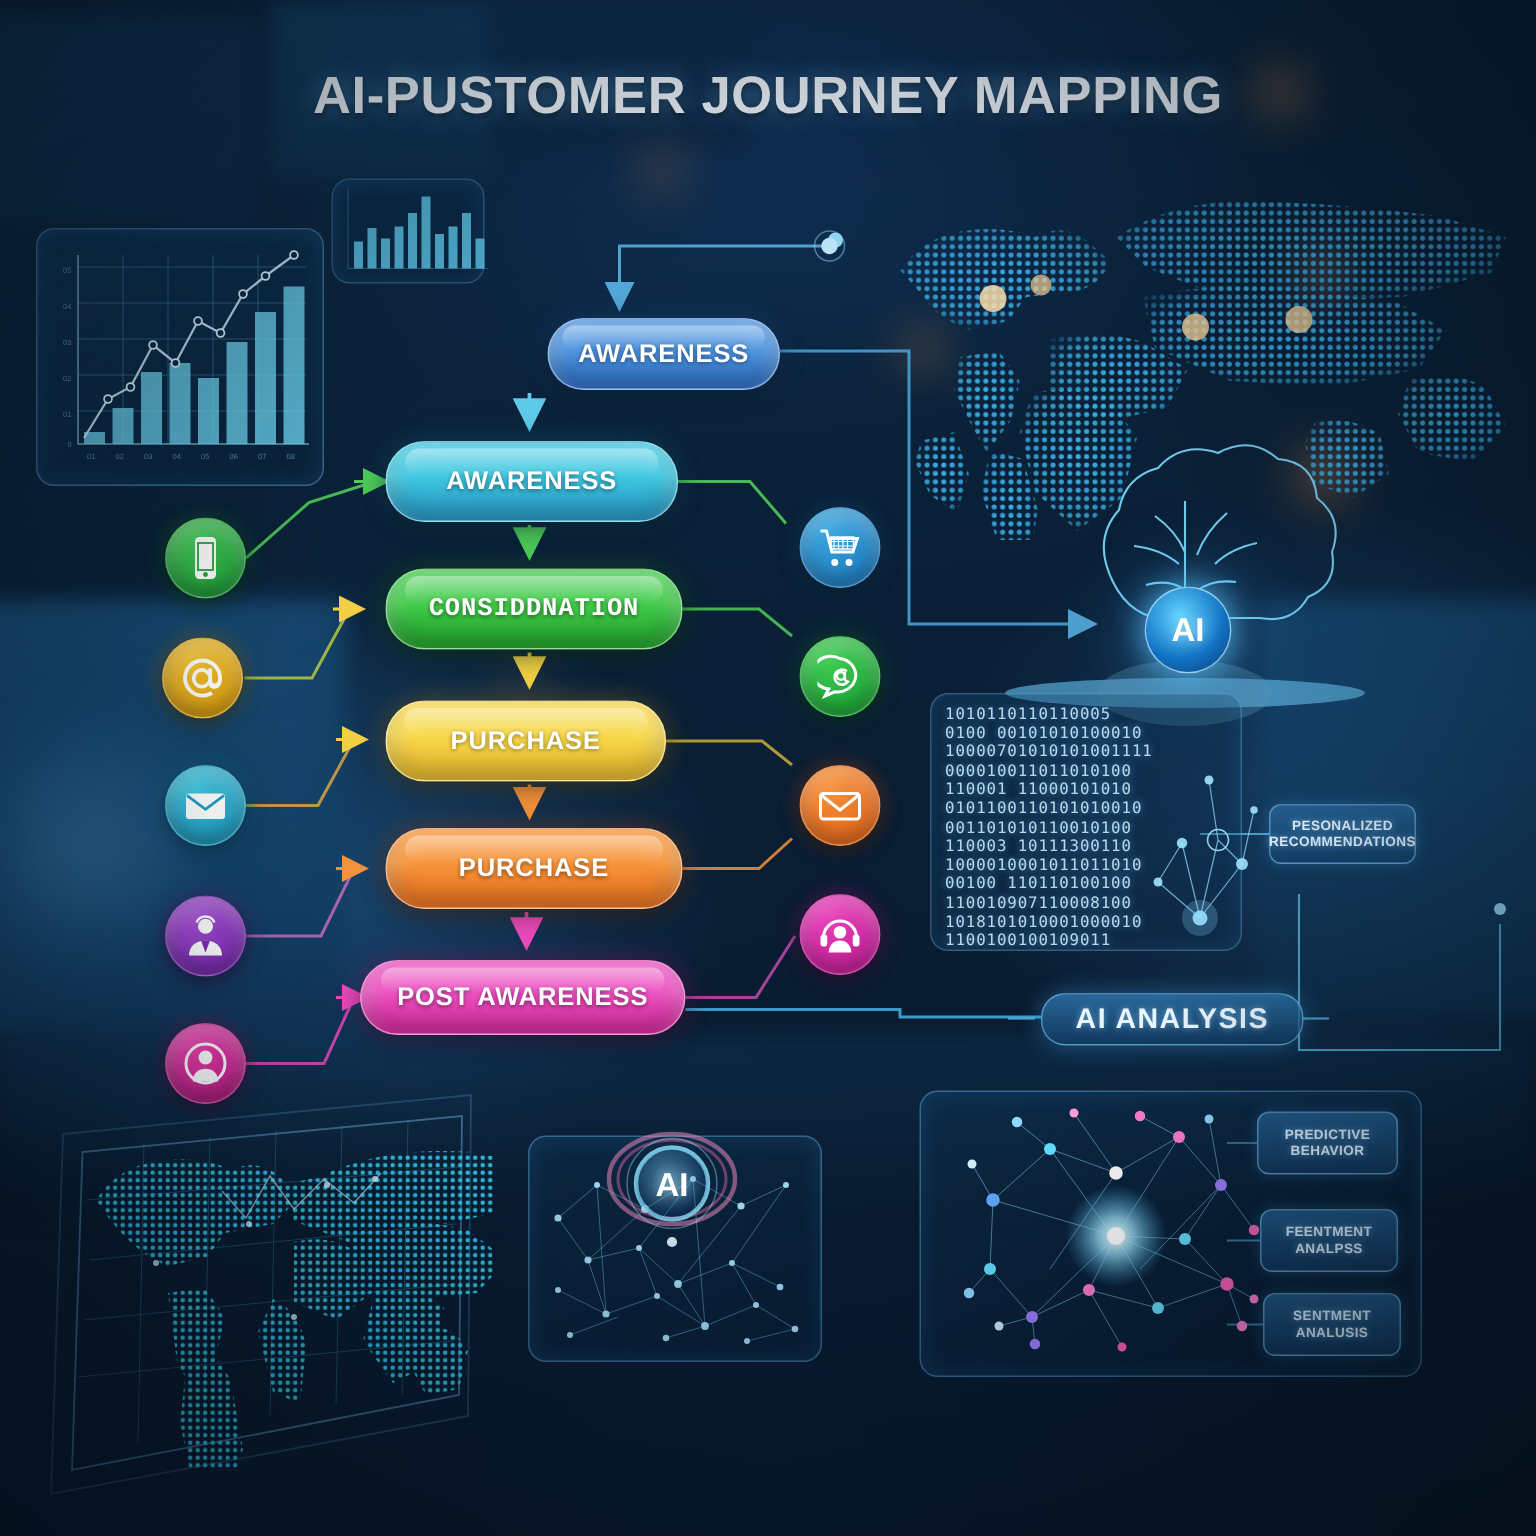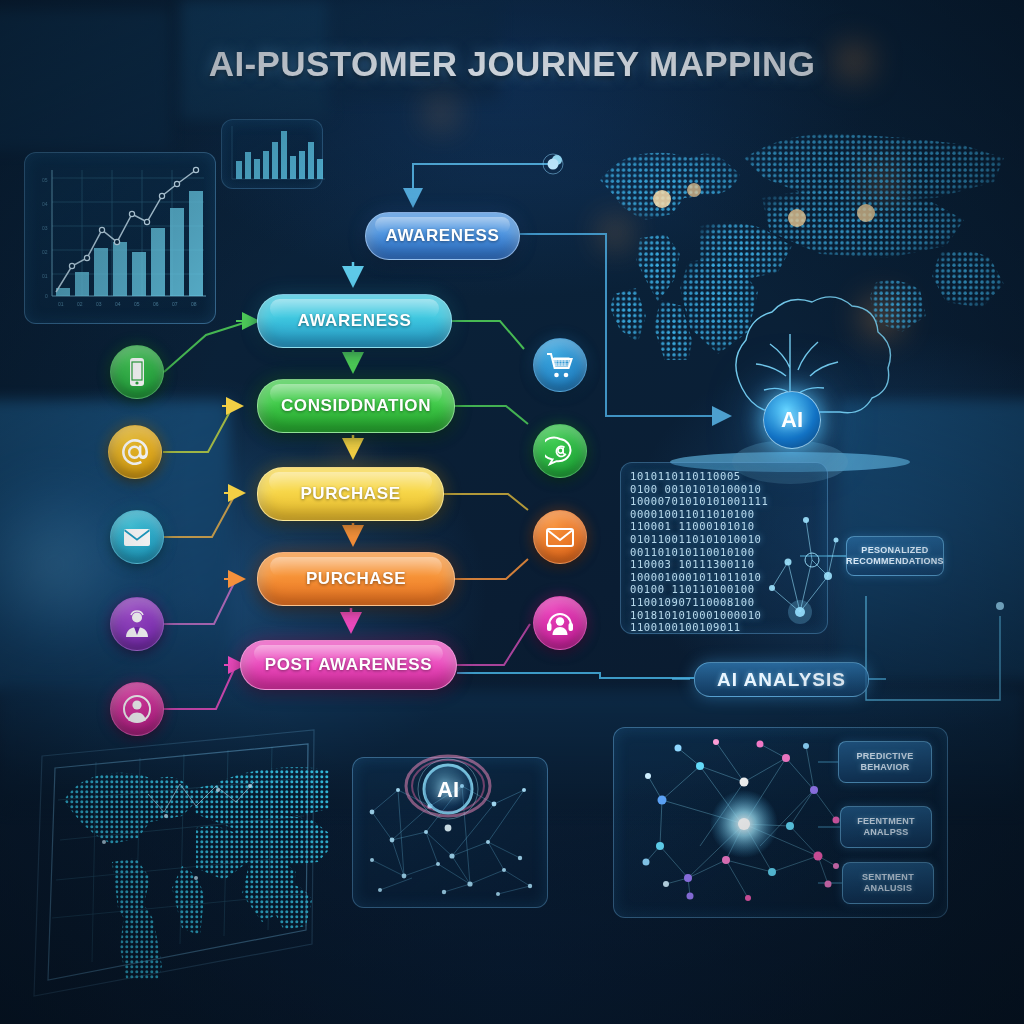--- a/index.html
+++ b/index.html
@@ -344,21 +344,21 @@
   </svg>
 
   <div id="stages">
       <div class="flowbox" style="left: 365px; top: 212px; width: 155px; height: 48px; background: linear-gradient(rgb(74, 147, 224) 0%, rgb(74, 147, 224) 42%, rgb(47, 111, 196) 100%); box-shadow: rgba(0, 0, 0, 0.45) 0px 4px 16px, rgba(47, 111, 196, 0.333) 0px 0px 18px, rgba(255, 255, 255, 0.3) 0px 10px 16px inset, rgba(0, 0, 0, 0.22) 0px -8px 14px inset;">
         <span style="position: relative; z-index: 2;">AWARENESS</span>
       </div>
       <div class="flowbox" style="left: 257px; top: 294px; width: 195px; height: 54px; background: linear-gradient(rgb(62, 200, 224) 0%, rgb(62, 200, 224) 42%, rgb(37, 150, 196) 100%); box-shadow: rgba(0, 0, 0, 0.45) 0px 4px 16px, rgba(37, 150, 196, 0.333) 0px 0px 18px, rgba(255, 255, 255, 0.3) 0px 10px 16px inset, rgba(0, 0, 0, 0.22) 0px -8px 14px inset;">
         <span style="position: relative; z-index: 2;">AWARENESS</span>
       </div>
       <div class="flowbox" style="left: 257px; top: 379px; width: 198px; height: 54px; background: linear-gradient(rgb(65, 204, 74) 0%, rgb(65, 204, 74) 42%, rgb(35, 163, 44) 100%); box-shadow: rgba(0, 0, 0, 0.45) 0px 4px 16px, rgba(35, 163, 44, 0.333) 0px 0px 18px, rgba(255, 255, 255, 0.3) 0px 10px 16px inset, rgba(0, 0, 0, 0.22) 0px -8px 14px inset;">
-        <span style="position: relative; z-index: 2;">CONSIDDNATION</span>
+        <span style="position: relative; z-index: 2; font-family: Liberation Mono, monospace;">CONSIDDNATION</span>
       </div>
       <div class="flowbox" style="left: 257px; top: 467px; width: 187px; height: 54px; background: linear-gradient(rgb(248, 216, 74) 0%, rgb(248, 216, 74) 42%, rgb(229, 183, 42) 100%); box-shadow: rgba(0, 0, 0, 0.45) 0px 4px 16px, rgba(229, 183, 42, 0.333) 0px 0px 18px, rgba(255, 255, 255, 0.3) 0px 10px 16px inset, rgba(0, 0, 0, 0.22) 0px -8px 14px inset;">
         <span style="position: relative; z-index: 2;">PURCHASE</span>
       </div>
       <div class="flowbox" style="left: 257px; top: 552px; width: 198px; height: 54px; background: linear-gradient(rgb(247, 148, 56) 0%, rgb(247, 148, 56) 42%, rgb(232, 112, 31) 100%); box-shadow: rgba(0, 0, 0, 0.45) 0px 4px 16px, rgba(232, 112, 31, 0.333) 0px 0px 18px, rgba(255, 255, 255, 0.3) 0px 10px 16px inset, rgba(0, 0, 0, 0.22) 0px -8px 14px inset;">
         <span style="position: relative; z-index: 2;">PURCHASE</span>
       </div>
       <div class="flowbox" style="left: 240px; top: 640px; width: 217px; height: 50px; background: linear-gradient(rgb(236, 79, 192) 0%, rgb(236, 79, 192) 42%, rgb(214, 42, 158) 100%); box-shadow: rgba(0, 0, 0, 0.45) 0px 4px 16px, rgba(214, 42, 158, 0.333) 0px 0px 18px, rgba(255, 255, 255, 0.3) 0px 10px 16px inset, rgba(0, 0, 0, 0.22) 0px -8px 14px inset;">
         <span style="position: relative; z-index: 2;">POST AWARENESS</span>
       </div>

